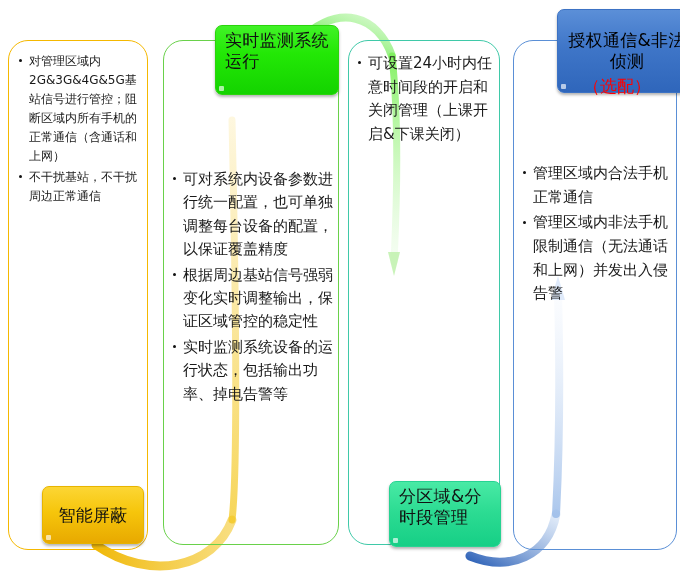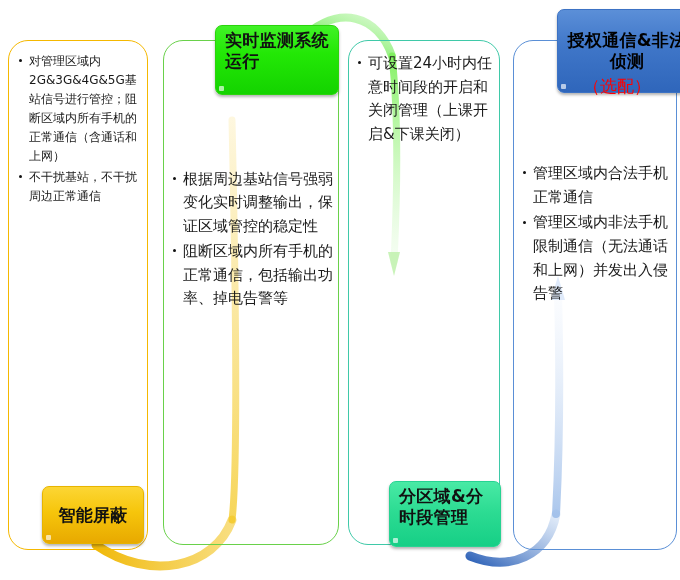--- a/index.html
+++ b/index.html
@@ -60,21 +60,20 @@
     box-sizing:border-box;
     border-radius:7px;
     display:flex;
     align-items:flex-start;
     padding:4px 8px 5px 9px;
     color:#111;
     font-size:17px;
     line-height:1.22;
     letter-spacing:0.3px;
     box-shadow:0 2px 3px rgba(0,0,0,.30);
-    font-weight:bold;
   }
   .tag:after{ 
     content:"";position:absolute;left:3px;bottom:3px;width:5px;height:5px;
     border-radius:1px;background:rgba(255,255,255,.65);
   }
 
   
   .tag-yellow{
     left:42px;top:486px;width:102px;height:58px;
     background:linear-gradient(180deg,#fcd634 0%,#f6c50b 45%,#e8a900 100%);
@@ -174,22 +173,23 @@
   </ul>
   <div class="tag tag-yellow">
     <span class="tagtext">智能屏蔽</span>
   </div>
 
   <div class="panel p2"></div>
   <div class="tag tag-green">
     <span class="tagtext">实时监测系统运行</span>
   </div>
   <ul class="blist list2">
+    <li>可对系统内设备参数进行统一配置，也可单独调整每台设备的配置，以保证覆盖精度</li>
     <li>根据周边基站信号强弱变化实时调整输出，保证区域管控的稳定性</li>
-    <li>阻断区域内所有手机的正常通信，包括输出功率、掉电告警等</li>
+    <li>实时监测系统设备的运行状态，包括输出功率、掉电告警等</li>
   </ul>
 
   <div class="panel p3"></div>
   <ul class="blist list3">
     <li>可设置24小时内任意时间段的开启和关闭管理（上课开启&amp;下课关闭）</li>
   </ul>
   <div class="tag tag-teal">
     <span class="tagtext">分区域&amp;分时段管理</span>
   </div>
 

